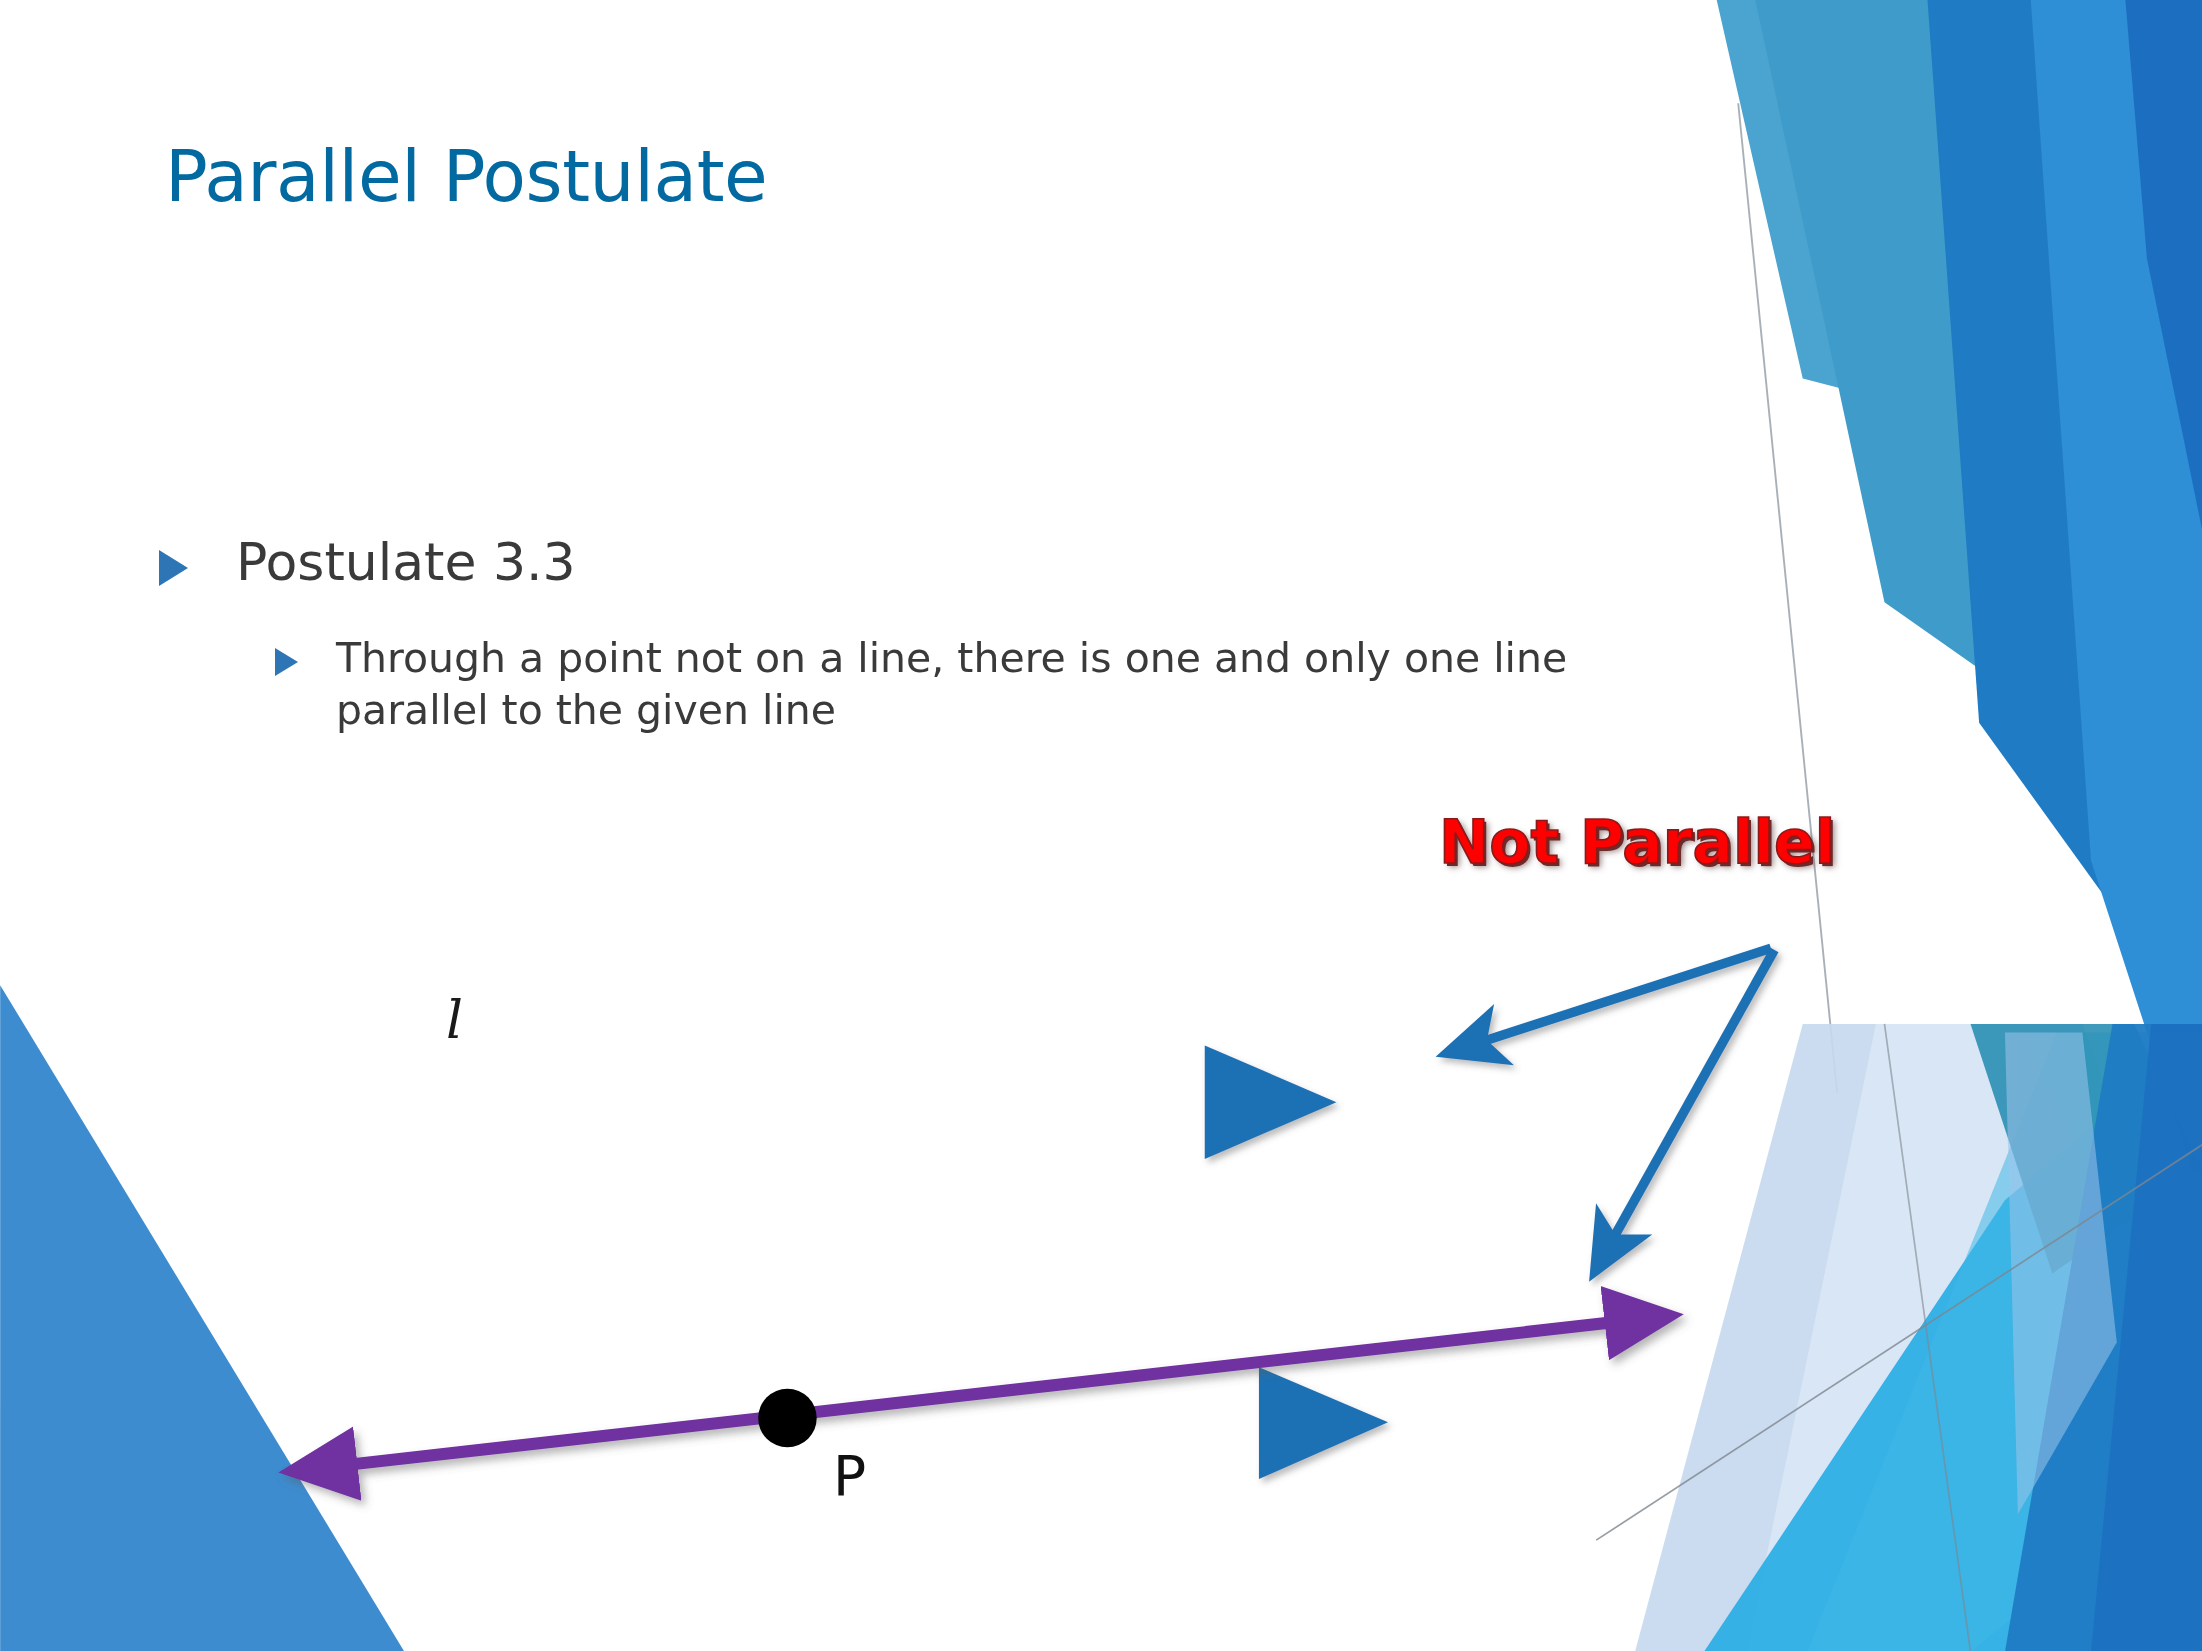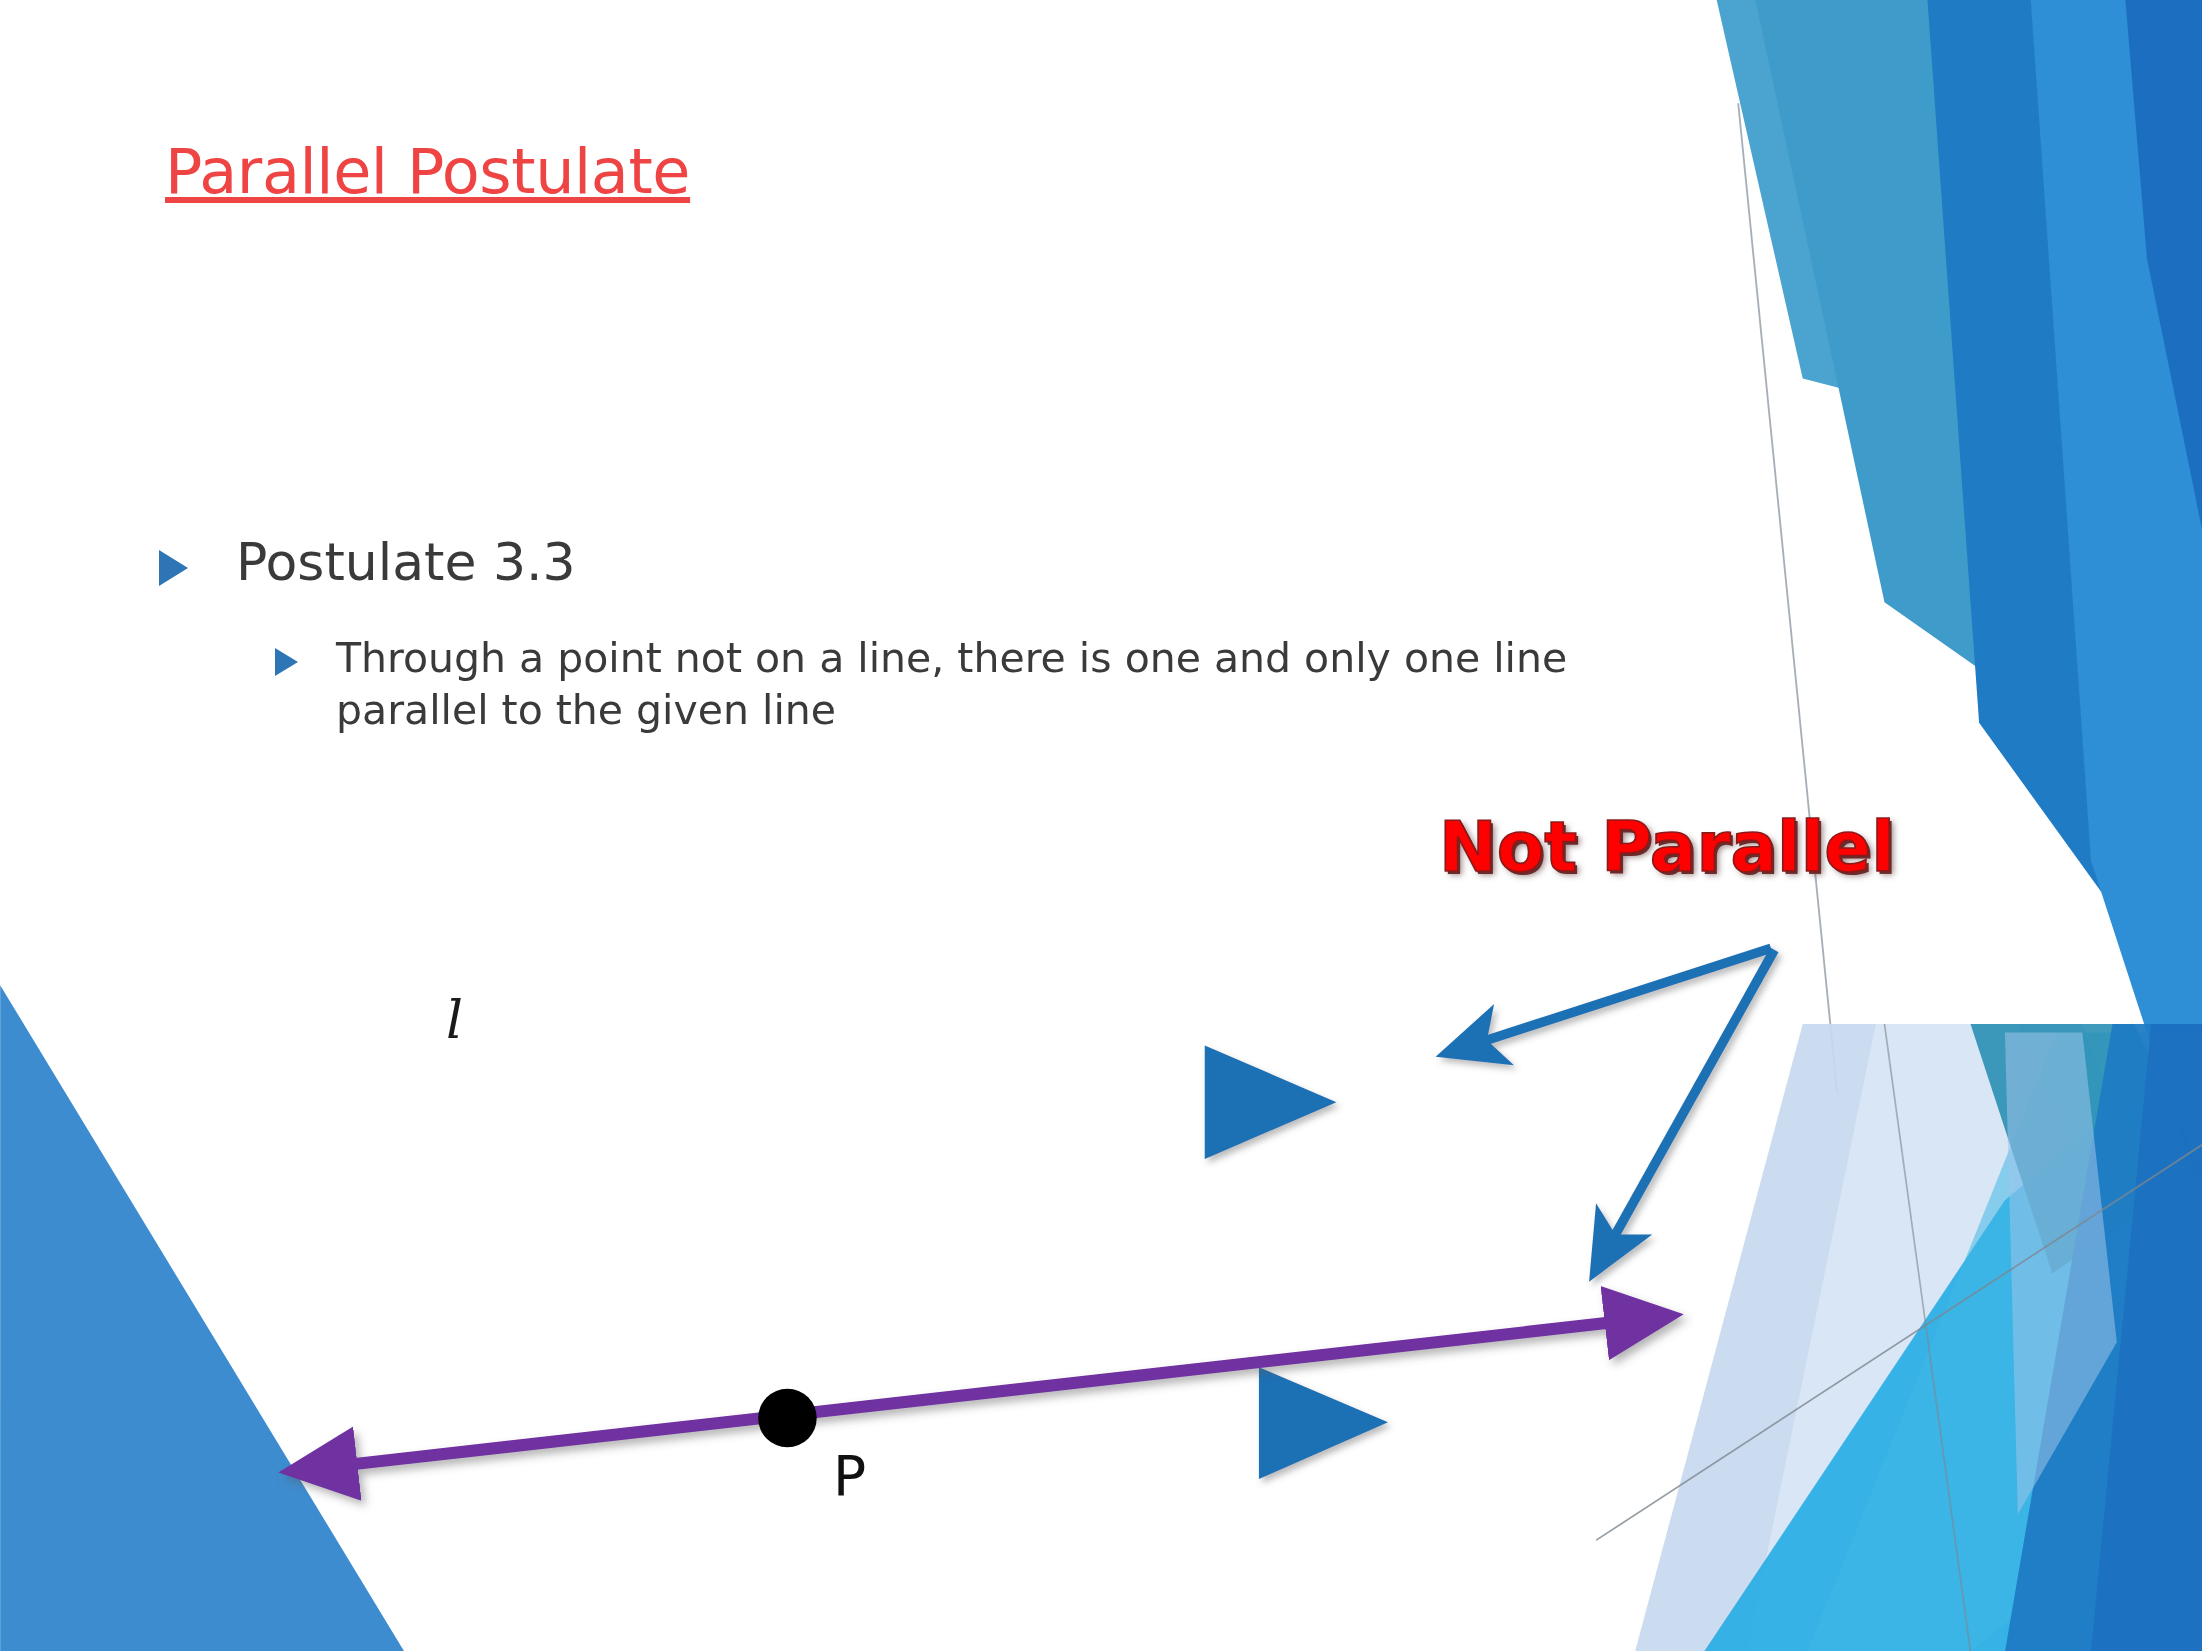--- a/index.html
+++ b/index.html
@@ -33,27 +33,26 @@
     z-index: 4;
     pointer-events: none;
   }
   .text-layer > * { pointer-events: auto; }
 
   #title {
     position: absolute;
     left: 165px;
     top: 138px;
     font-family: "DejaVu Sans", sans-serif;
-    font-size: 62px;
+    font-size: 71px;
     font-weight: 400;
-    color: #ef4444;
+    color: #0369a1;
     letter-spacing: -0.4px;
     white-space: nowrap;
     line-height: 1.1;
-    text-decoration: underline;
   }
 
   .bullet-l1 {
     position: absolute;
     left: 159px;
     top: 533px;
     display: flex;
     align-items: flex-start;
     gap: 48px;
   }
@@ -97,21 +96,21 @@
     color: #3a3a3a;
     line-height: 1.27;
     max-width: 1308px;
   }
 
   #not-parallel {
     position: absolute;
     left: 1439px;
     top: 807px;
     font-family: "DejaVu Sans", sans-serif;
-    font-size: 69px;
+    font-size: 60px;
     font-weight: bold;
     color: #ff0000;
     white-space: nowrap;
     text-shadow:
       2.6px 2.6px 0 #6b2b2b,
       4.3px 4.3px 6px rgba(80,40,40,0.55);
     -webkit-text-stroke: 1.7px #8a1a1a;
   }
 
   #label-l {

